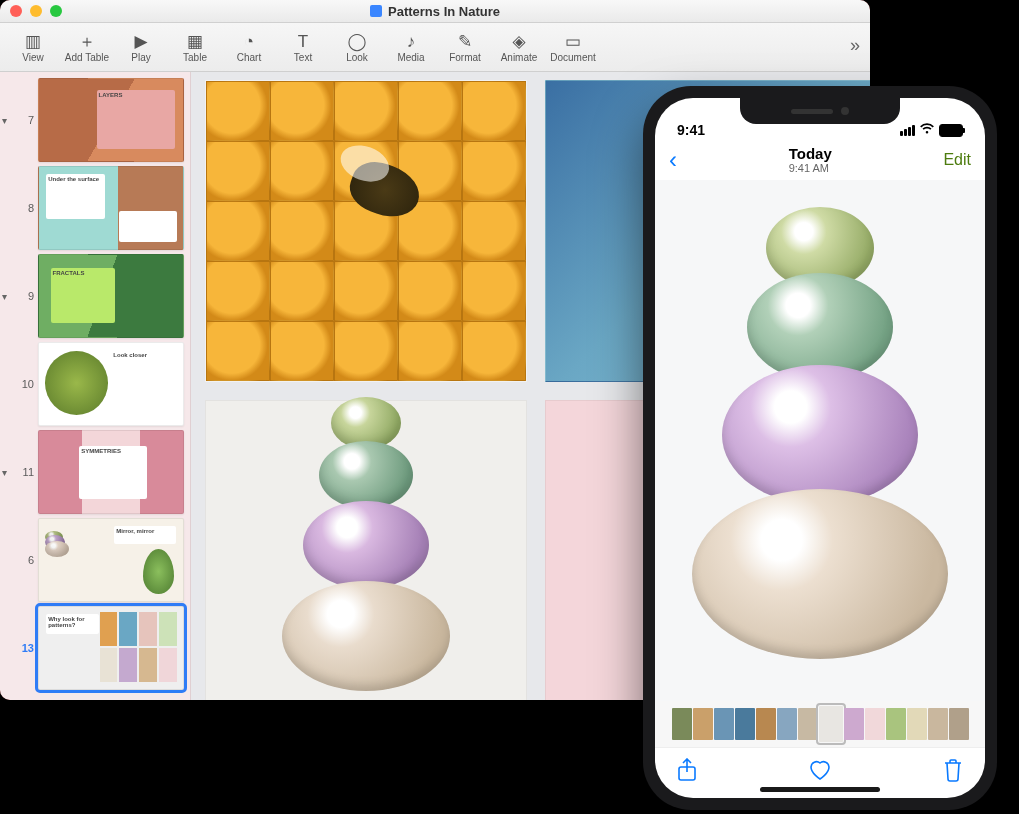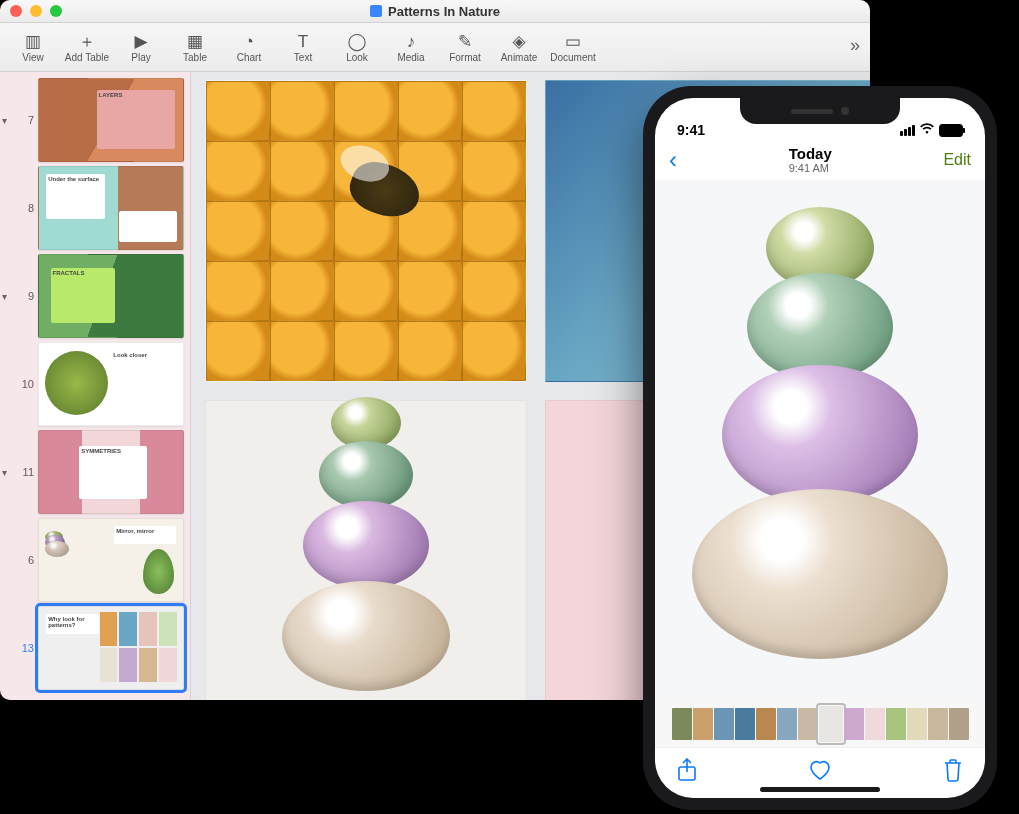--- a/index.html
+++ b/index.html
@@ -197,21 +197,21 @@
           </div>
           <div class="mini-card" style="right:5%;top:8%;width:40%;height:18%">
               <div class="mini-title" style="text-transform:none">Mirror, mirror</div>
             </div>
           <div style="position:absolute;right:6%;bottom:8%;width:22%;height:56%;background:radial-gradient(ellipse,#8bbf5d,#4c7a2f);border-radius:50% 50% 50% 50%/60% 60% 40% 40%"></div>
         </div>
       </div>
 
       <div class="thumb-row">
         <span class="disclose">▾</span>
-        <span class="thumb-num" style="color:#2f7cf6;font-weight:400">13</span>
+        <span class="thumb-num" style="color:#2f7cf6;font-weight:700">13</span>
         <div class="thumb sel" style="background:#efefef">
           <div class="mini-card" style="left:5%;top:8%;width:34%;height:20%">
               <div class="mini-title" style="text-transform:none">Why look for patterns?</div>
             </div>
           <div style="position:absolute;right:4%;top:6%;width:54%;height:86%;display:grid;grid-template-columns:repeat(4,1fr);grid-template-rows:repeat(2,1fr);gap:2px">
             <div style="background:#e0a050"></div>
               <div style="background:#6aa7c4"></div>
               <div style="background:#e6c4bc"></div>
               <div style="background:#cde2b8"></div>
             <div style="background:#e8e2d5"></div>

